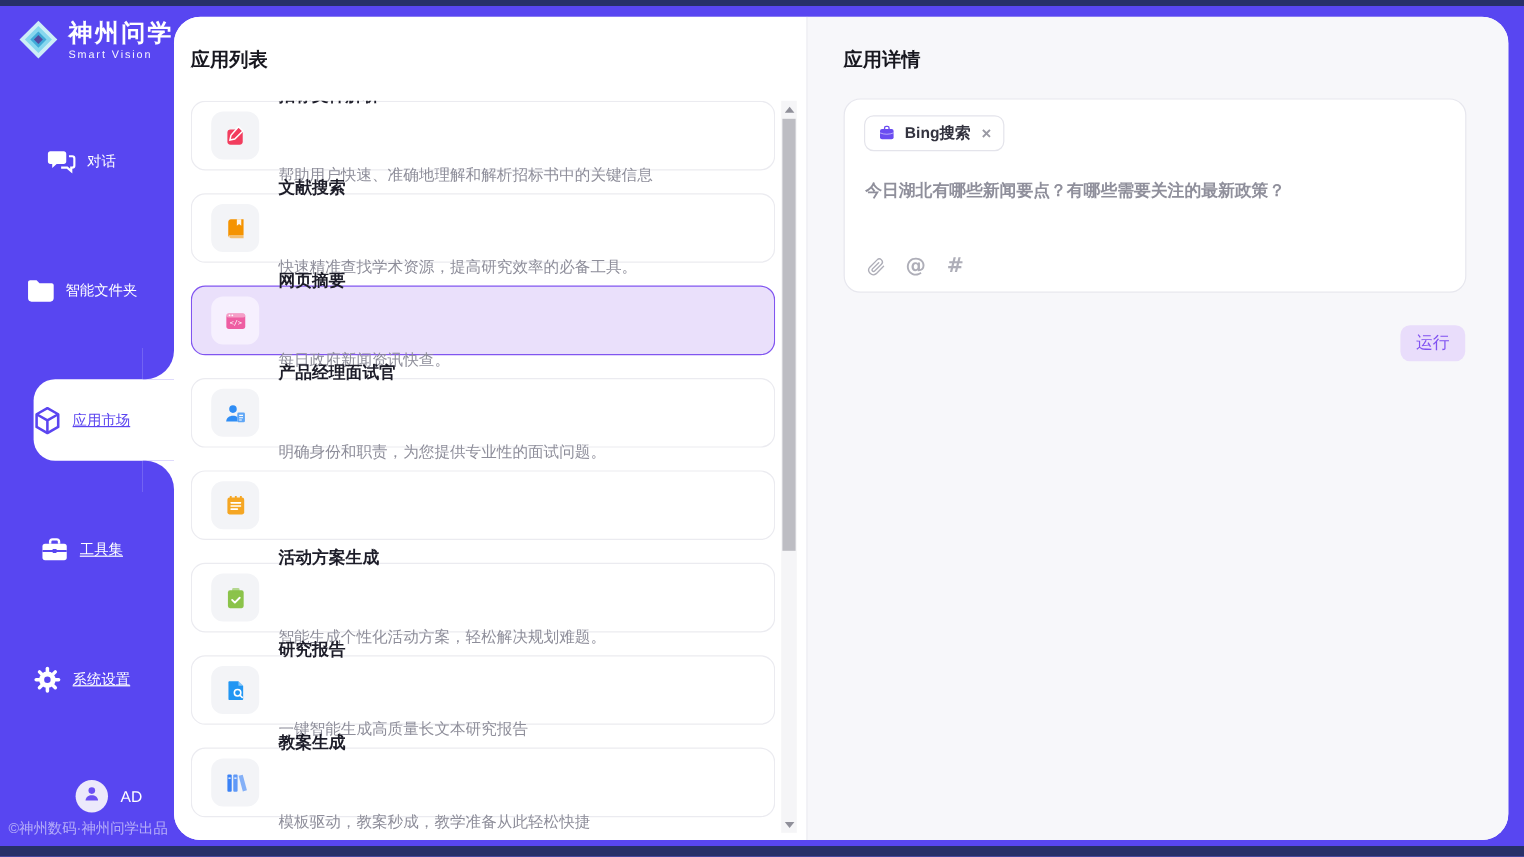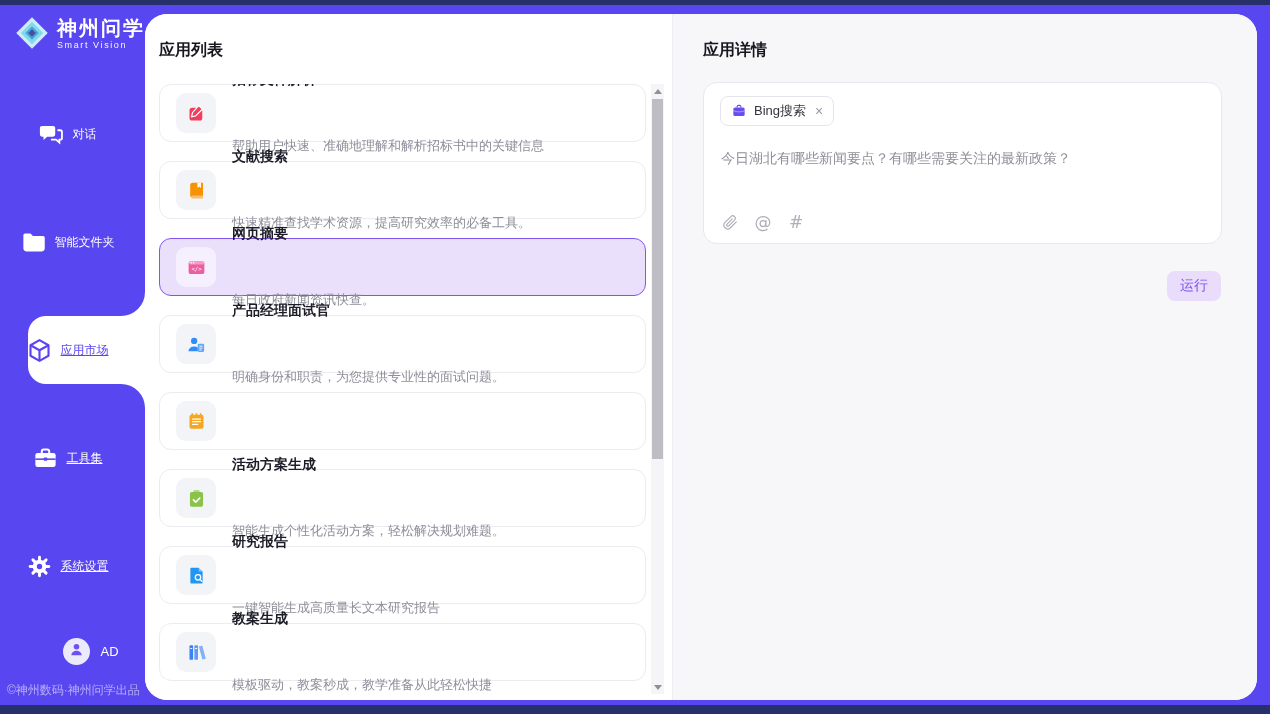--- a/index.html
+++ b/index.html
@@ -32,21 +32,21 @@
   .nav-ic svg{width:100%;height:100%;}
   .nav-label{font-size:12px;color:#fff;position:relative;z-index:2;}
   .nav-item.active .nav-ic,.nav-item.active .nav-label{color:var(--accent);}
   .nav-bg{position:absolute;left:28px;right:-11px;top:0;bottom:0;background:#fff;
     border-radius:18px 0 0 18px;z-index:1;}
   .curve{position:absolute;right:0;width:26px;height:26px;background:#fff;}
   .curve.t{top:-26px;}
   .curve.t::after{content:'';position:absolute;inset:0;background:var(--purple);border-bottom-right-radius:24px;}
   .curve.b{bottom:-26px;}
   .curve.b::after{content:'';position:absolute;inset:0;background:var(--purple);border-top-right-radius:24px;}
-  .user{position:absolute;bottom:40px;left:0;width:134px;display:flex;align-items:center;justify-content:center;gap:10px;cursor:pointer;padding-left:48px;}
+  .user{position:absolute;bottom:28px;left:0;width:134px;display:flex;align-items:center;justify-content:center;gap:10px;cursor:pointer;padding-left:48px;}
   .avatar{width:27px;height:27px;border-radius:50%;background:#ece9fb;display:flex;align-items:center;justify-content:center;color:#6b50f2;}
   .avatar svg{width:17px;height:17px;}
   .user-name{font-size:13px;}
   .foot{position:absolute;bottom:6px;left:7px;font-size:12px;color:rgba(255,255,255,.55);white-space:nowrap;}
 
   
   .content{position:absolute;left:145px;top:9px;right:13px;bottom:5px;border-radius:22px;
     overflow:hidden;display:flex;background:#fff;}
   .panel-list{position:relative;width:527px;flex:none;background:#fff;}
   .panel-detail{position:relative;flex:1;background:#f7f7fa;border-left:1px solid #ededf2;}
@@ -69,21 +69,21 @@
   .scrollbar{position:absolute;top:70px;right:8px;bottom:6px;width:13px;background:#f5f5f7;}
   .sb-arrow{position:absolute;left:0;width:13px;height:14px;display:flex;align-items:center;justify-content:center;cursor:pointer;}
   .sb-arrow.up{top:0;}
   .sb-arrow.down{bottom:0;}
   .sb-arrow.up::after{content:'';width:0;height:0;border:4px solid transparent;border-bottom:5px solid #90909a;margin-top:-4px;}
   .sb-arrow.down::after{content:'';width:0;height:0;border:4px solid transparent;border-top:5px solid #90909a;margin-bottom:-4px;}
   .sb-thumb{position:absolute;left:1px;width:11px;top:15px;height:360px;background:#bdbdc3;cursor:pointer;}
 
   
   .detail-card{position:absolute;top:68px;left:30px;right:35px;height:162px;background:#fff;
-    border:1px solid #e7e7ee;border-radius:14px;}
+    border:1px solid #e7e7ee;border-radius:14px;font-weight:bold;}
   .tag{position:absolute;top:13px;left:16px;height:30px;border:1px solid #e4e4eb;border-radius:8px;
     display:inline-flex;align-items:center;gap:7px;padding:0 10px;background:#fff;cursor:pointer;}
   .tag-ic{width:16px;height:16px;color:#6a4cf1;display:flex;}
   .tag-ic svg{width:16px;height:16px;}
   .tag-label{font-size:13px;color:#33333f;}
   .tag-close{font-size:14px;color:#9a9aa4;margin-left:2px;cursor:pointer;line-height:1;}
   .query{position:absolute;top:66px;left:17px;right:16px;font-size:14px;color:#8f8f9b;line-height:1.4;}
   .q-toolbar{position:absolute;left:17px;bottom:12px;display:flex;align-items:center;gap:15px;}
   .q-ic{width:18px;height:18px;display:flex;align-items:center;justify-content:center;color:#aeaeb8;cursor:pointer;}
   .q-ic svg{width:17px;height:17px;}

